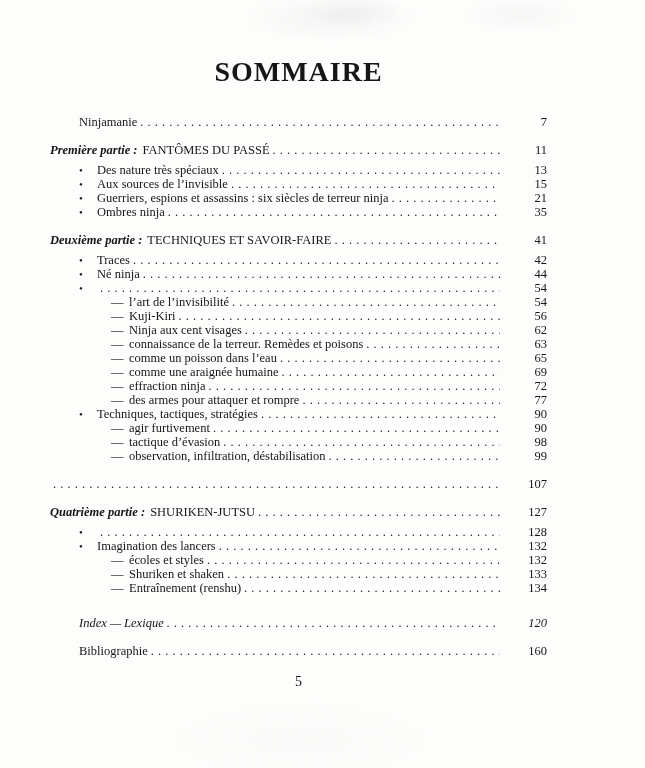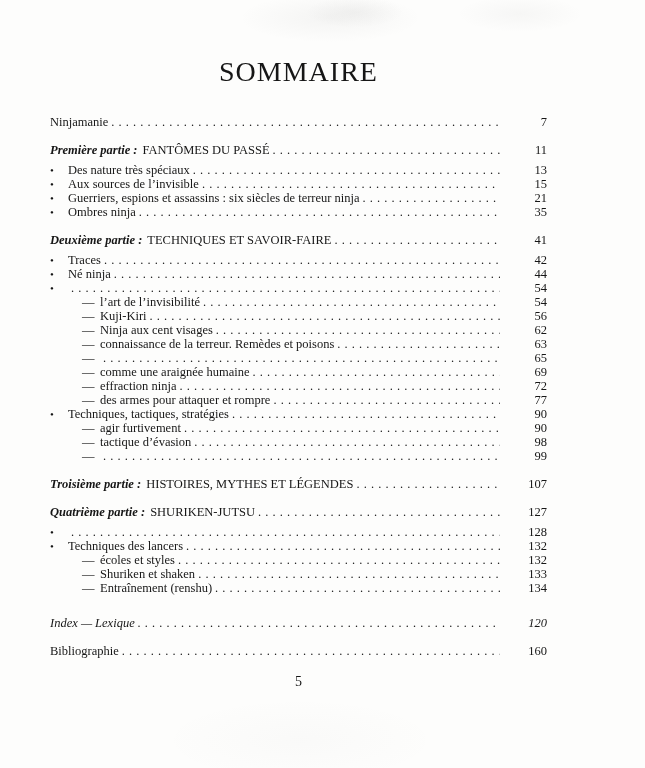--- a/index.html
+++ b/index.html
@@ -22,30 +22,31 @@
     font-family: "Liberation Serif", "DejaVu Serif", serif;
     color: #161616;
     padding: 56px 98px 0 50px;
     overflow: hidden;
   }
   .title {
     margin: 0 0 27px 0;
     text-align: center;
     font-size: 28px;
     line-height: 32px;
-    font-weight: 400;
+    font-weight: 700;
     letter-spacing: 1px;
   }
   .list { width: 100%; }
   .row {
     display: flex;
     align-items: baseline;
     font-size: 12.5px;
     line-height: 14px;
     white-space: nowrap;
+    margin-left: 29px;
   }
   .row.plain  { margin-top: 14px; }
   .row.part   { margin: 14px 0 6px 0; }
   .row.xgap   { margin-top: 21px; font-style: italic; }
   .row.dash   { padding-left: 32px; }
   .marker {
     flex: 0 0 18px;
     color: #161616;
   }
   .bullet .marker { font-size: 11px; }
@@ -159,20 +160,21 @@
         <span class="pagenum">62</span>
       </div>
       <div class="row dash">
         <span class="marker">—</span>
         <span class="label"><span>connaissance de la terreur. Remèdes et poisons</span></span>
         <span class="leader"></span>
         <span class="pagenum">63</span>
       </div>
       <div class="row dash">
         <span class="marker">—</span>
+        <span class="label"><span>comme un poisson dans l’eau</span></span>
         <span class="leader"></span>
         <span class="pagenum">65</span>
       </div>
       <div class="row dash">
         <span class="marker">—</span>
         <span class="label"><span>comme une araignée humaine</span></span>
         <span class="leader"></span>
         <span class="pagenum">69</span>
       </div>
       <div class="row dash">
@@ -200,41 +202,41 @@
         <span class="pagenum">90</span>
       </div>
       <div class="row dash">
         <span class="marker">—</span>
         <span class="label"><span>tactique d’évasion</span></span>
         <span class="leader"></span>
         <span class="pagenum">98</span>
       </div>
       <div class="row dash">
         <span class="marker">—</span>
+        <span class="label"><span>observation, infiltration, déstabilisation</span></span>
         <span class="leader"></span>
         <span class="pagenum">99</span>
       </div>
       <div class="row part">
-        <span class="label"><span class="prefix">Troisième partie :</span><span>HISTOIRES, MYTHES ET LÉGENDES</span></span>
         <span class="leader"></span>
         <span class="pagenum">107</span>
       </div>
       <div class="row part">
         <span class="label"><span class="prefix">Quatrième partie :</span><span>SHURIKEN-JUTSU</span></span>
         <span class="leader"></span>
         <span class="pagenum">127</span>
       </div>
       <div class="row bullet">
         <span class="marker">•</span>
         <span class="leader"></span>
         <span class="pagenum">128</span>
       </div>
       <div class="row bullet">
         <span class="marker">•</span>
-        <span class="label"><span>Techniques des lancers</span></span>
+        <span class="label"><span>Imagination des lancers</span></span>
         <span class="leader"></span>
         <span class="pagenum">132</span>
       </div>
       <div class="row dash">
         <span class="marker">—</span>
         <span class="label"><span>écoles et styles</span></span>
         <span class="leader"></span>
         <span class="pagenum">132</span>
       </div>
       <div class="row dash">

